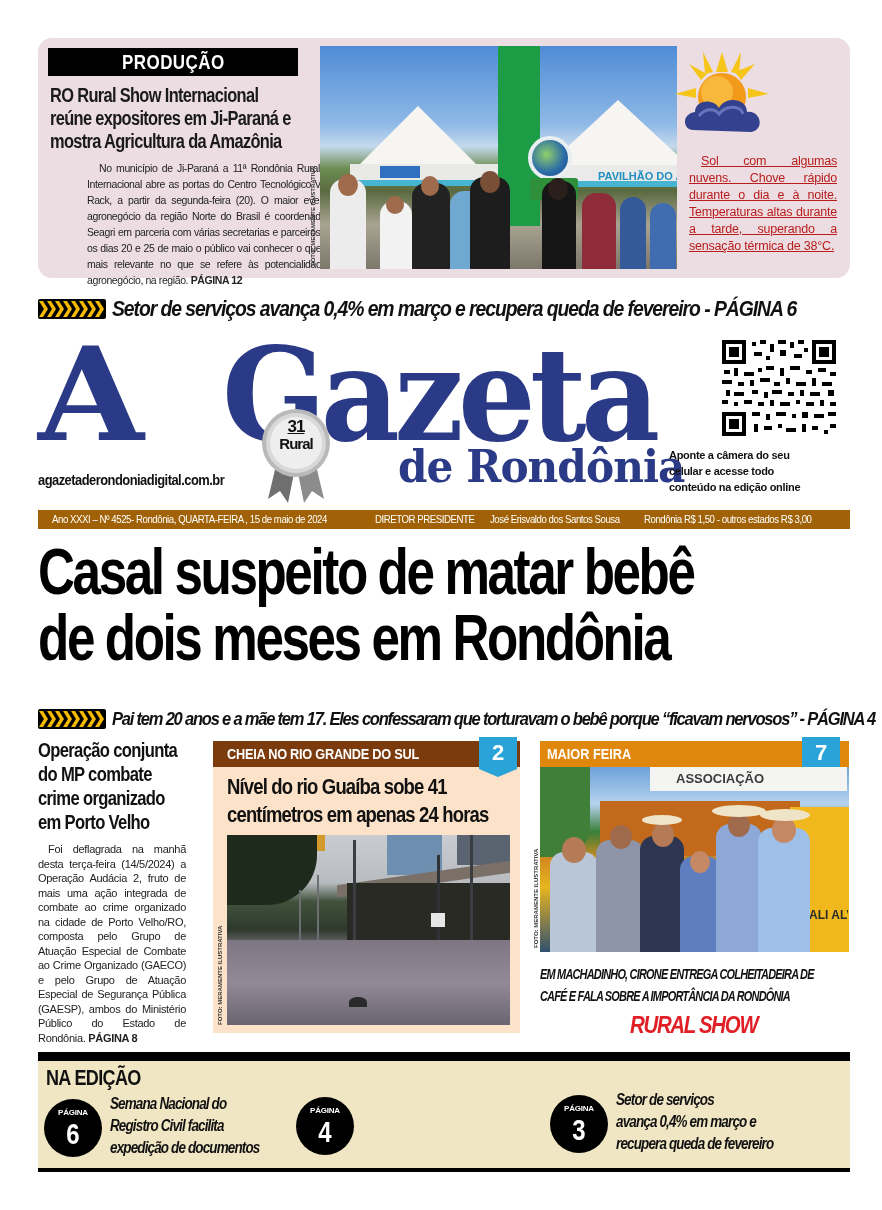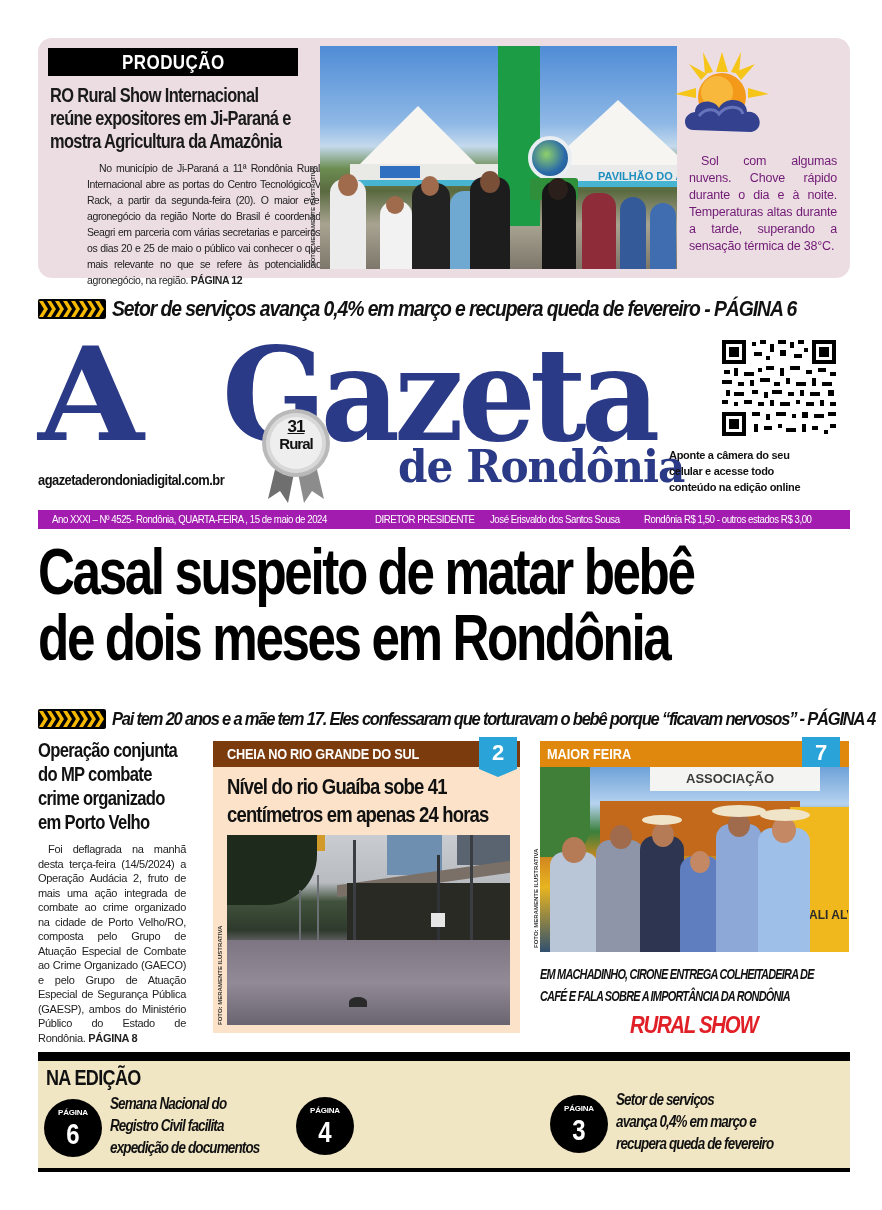--- a/index.html
+++ b/index.html
@@ -42,22 +42,22 @@
   .tent { position: absolute; width: 0; height: 0; border-left: 60px solid transparent; border-right: 60px solid transparent; border-bottom: 60px solid #f6f5f2; }
   .tent-base { position: absolute; height: 22px; background: #e9e9e6; border-bottom: 6px solid #47b4d1; }
   .green-tower { position: absolute; left: 178px; top: 0; width: 42px; height: 180px; background: #1c9c45; }
   .globe { position: absolute; left: 208px; top: 90px; width: 44px; height: 44px; border-radius: 50%; background: radial-gradient(circle at 40% 40%, #8fd06a, #2a6aa8 60%, #1d4e85); border: 4px solid #e9eef2; }
   .person { position: absolute; bottom: 0; border-radius: 14px 14px 0 0; }
   .head { position: absolute; border-radius: 50%; background: #a06b4c; }
 
   .weather-icon { position: absolute; left: 675px; top: 52px; width: 95px; height: 90px; }
   .weather-text {
     position: absolute; left: 689px; top: 153px; width: 148px;
-    font: 12.5px/17px "Liberation Sans", sans-serif; color: #701a75;
-    text-align: justify; text-indent: 12px; letter-spacing: -0.2px;
+    font: 12.5px/17px "Liberation Sans", sans-serif; color: #b91c1c;
+    text-align: justify; text-indent: 12px; letter-spacing: -0.2px; text-decoration: underline;
   }
 
   
   .teaser { position: absolute; left: 38px; width: 812px; height: 26px; display: flex; align-items: center; }
   .chevrons { width: 68px; height: 20px; background: #000; border-radius: 2px; margin-right: 6px; position: relative; overflow: hidden; flex: none; }
   .chevrons i { position: absolute; top: 2px; width: 9px; height: 16px; background: #f5b800; clip-path: polygon(0 0, 45% 0, 100% 50%, 45% 100%, 0 100%, 55% 50%); }
   .teaser-text { font: italic bold 22px/26px "Liberation Sans", sans-serif; letter-spacing: -1.2px; white-space: nowrap; transform: scaleX(0.88); transform-origin: left; color: #111; }
   .teaser-2 .teaser-text { font-size: 19px; letter-spacing: -1.4px; transform: scaleX(0.87); }
 
   
@@ -84,21 +84,21 @@
   }
   .qr { position: absolute; left: 720px; top: 338px; width: 118px; height: 100px; }
   .qr-caption {
     position: absolute; left: 669px; top: 447px; width: 150px;
     font: bold 11px/16px "Liberation Sans", sans-serif; letter-spacing: -0.3px;
   }
 
   
   .info-bar {
     position: absolute; left: 38px; top: 510px; width: 812px; height: 19px;
-    background: #a21caf; color: #fff; display: flex; align-items: center;
+    background: #a16207; color: #fff; display: flex; align-items: center;
     font: 10.5px/19px "Liberation Sans", sans-serif; letter-spacing: -0.5px; white-space: nowrap; overflow: hidden;
   }
   .info-bar span { display: inline-block; transform: scaleX(0.92); transform-origin: left; }
   .ib1 { position: absolute; left: 14px; }
   .ib2 { position: absolute; left: 337px; }
   .ib3 { position: absolute; left: 452px; }
   .ib4 { position: absolute; left: 606px; }
 
   
   .main-headline {
@@ -414,21 +414,21 @@
     <div style="position:absolute; left:204px; top:78px; width:14px; height:14px; background:#e6e6e6;"></div>
     <div style="position:absolute; left:90px; top:0; width:8px; height:16px; background:#d19a2a;"></div>
     <div style="position:absolute; left:0; top:105px; width:283px; height:85px; background:linear-gradient(180deg,#7d7582,#928a97 50%,#6a6370);"></div>
     <div style="position:absolute; left:122px; top:162px; width:18px; height:10px; background:#2a2a2a; border-radius:50% 50% 0 0;"></div>
   </div>
 </div>
 
 <div class="right-kicker"><span>MAIOR FEIRA</span></div>
 <div class="page-tab" style="left:802px; top:737px;">7</div>
 <div class="right-photo">
-  <div style="position:absolute; left:110px; top:0; width:170px; height:24px; background:#f4f4f2; color:#3b3b3b; font:bold 13px/24px 'Liberation Sans',sans-serif; padding-left:36px; white-space:nowrap;">ASSOCIAÇÃO</div>
+  <div style="position:absolute; left:110px; top:0; width:197px; height:24px; background:#f4f4f2; color:#3b3b3b; font:bold 13px/24px 'Liberation Sans',sans-serif; padding-left:26px; white-space:nowrap;">ASSOCIAÇÃO</div>
   <div style="position:absolute; left:0; top:0; width:50px; height:90px; background:#3f7f38; border-radius:0 0 30px 0;"></div>
   <div style="position:absolute; left:60px; top:34px; width:200px; height:55px; background:#c2691c;"></div>
   <div style="position:absolute; left:250px; top:40px; width:59px; height:145px; background:#f0b81c;"></div>
   <div style="position:absolute; left:262px; top:142px; font:bold 12px/12px 'Liberation Sans',sans-serif; color:#2b2b2b; white-space:nowrap; width:46px; overflow:hidden;">PALI ALVE</div>
 
   <div class="person" style="left:10px; width:48px; height:100px; background:#b8c6d8;"></div>
   <div class="head" style="left:22px; top:70px; width:24px; height:26px; background:#b57a56;"></div>
   <div class="person" style="left:56px; width:48px; height:112px; background:#8e95a8;"></div>
   <div class="head" style="left:70px; top:58px; width:22px; height:24px; background:#a06b4c;"></div>
   <div class="person" style="left:100px; width:44px; height:116px; background:#2d3550;"></div>

